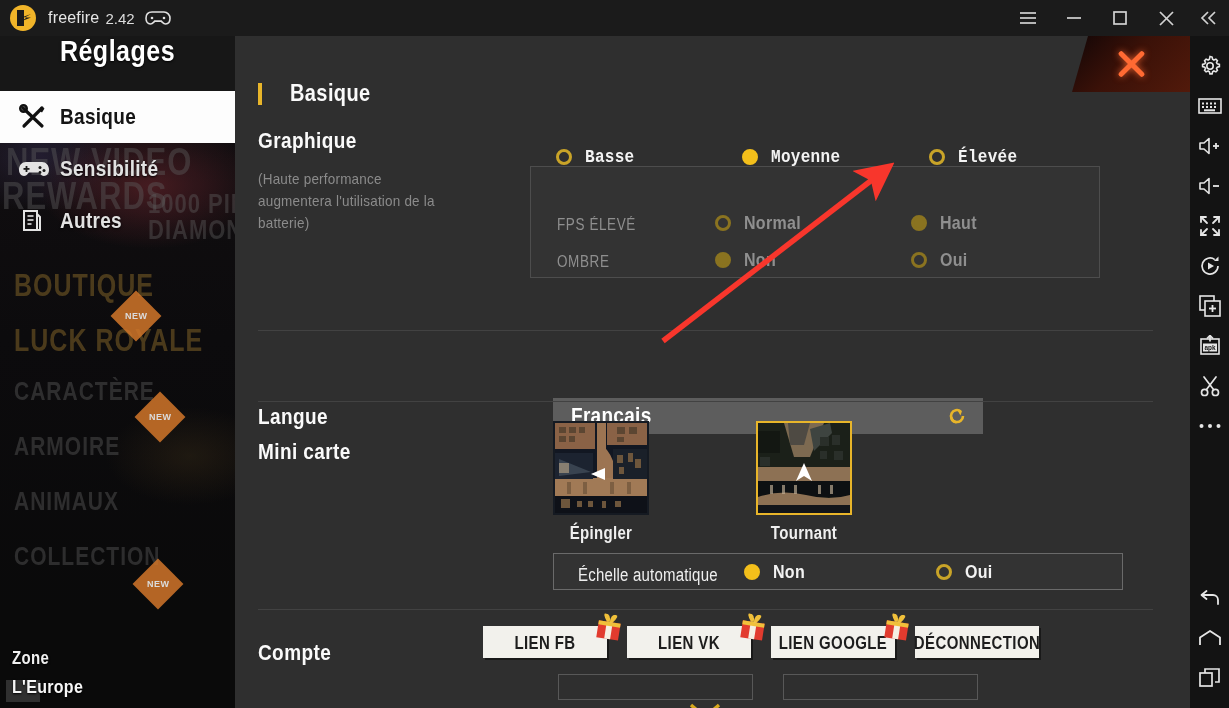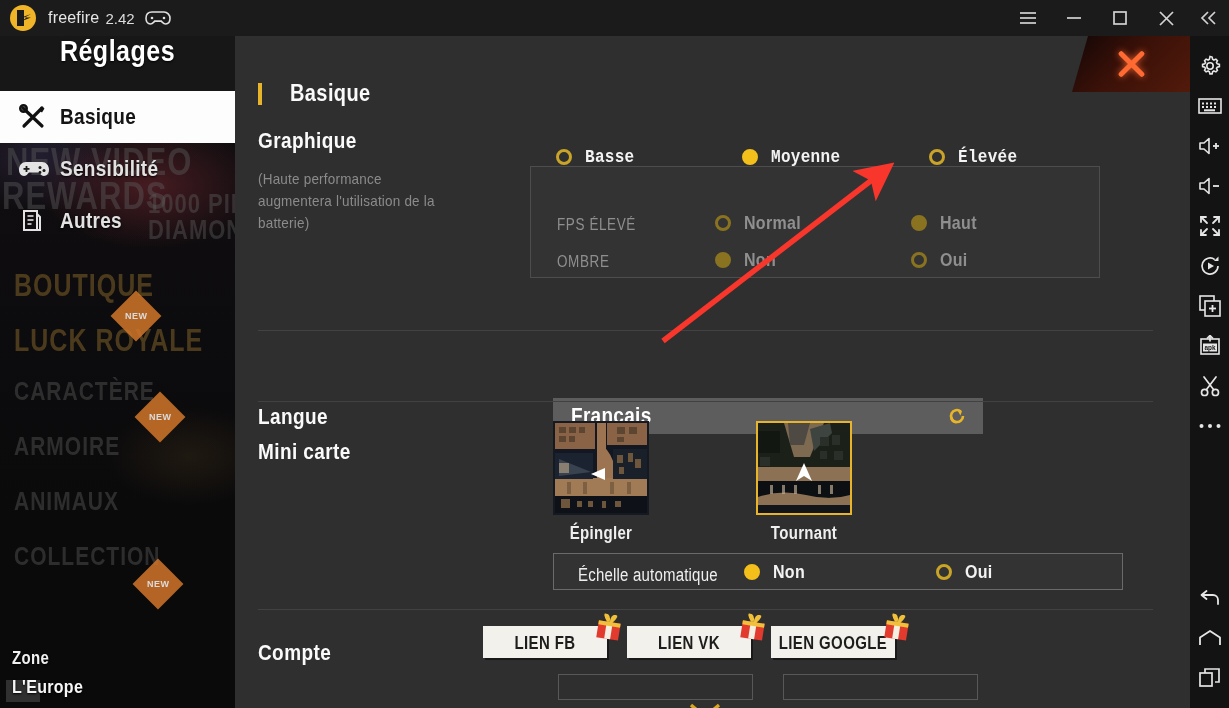--- a/index.html
+++ b/index.html
@@ -625,20 +625,23 @@
             <div class="gift">
               <svg width="28" height="26" viewBox="0 0 28 26">
                 <rect x="3" y="8" width="22" height="17" fill="#e23b2e"></rect>
                 <rect x="11" y="8" width="6" height="17" fill="#f5efe2"></rect>
                 <rect x="3" y="8" width="22" height="4" fill="#f0c03a"></rect>
                 <path d="M11 8 q-6 -8 -2 -8 q5 0 5 8z" fill="#f0c03a"></path>
                 <path d="M17 8 q6 -8 2 -8 q-5 0 -5 8z" fill="#f0c03a"></path>
               </svg>
             </div>
           </div>
+          <div class="acct-btn" style="width:124px;margin-right:0;">
+            <span>DÉCONNECTION</span>
+          </div>
         </div>
 
         <div class="ghost-btn" style="left:300px; width:195px;"></div>
         <div class="ghost-btn" style="left:525px; width:195px;"></div>
 
         <div class="scroll-chev">
           <svg width="34" height="18" viewBox="0 0 34 18">
             <polyline points="3,3 17,15 31,3" fill="none" stroke="#d8a91d" stroke-width="3.4"></polyline>
           </svg>
         </div>

